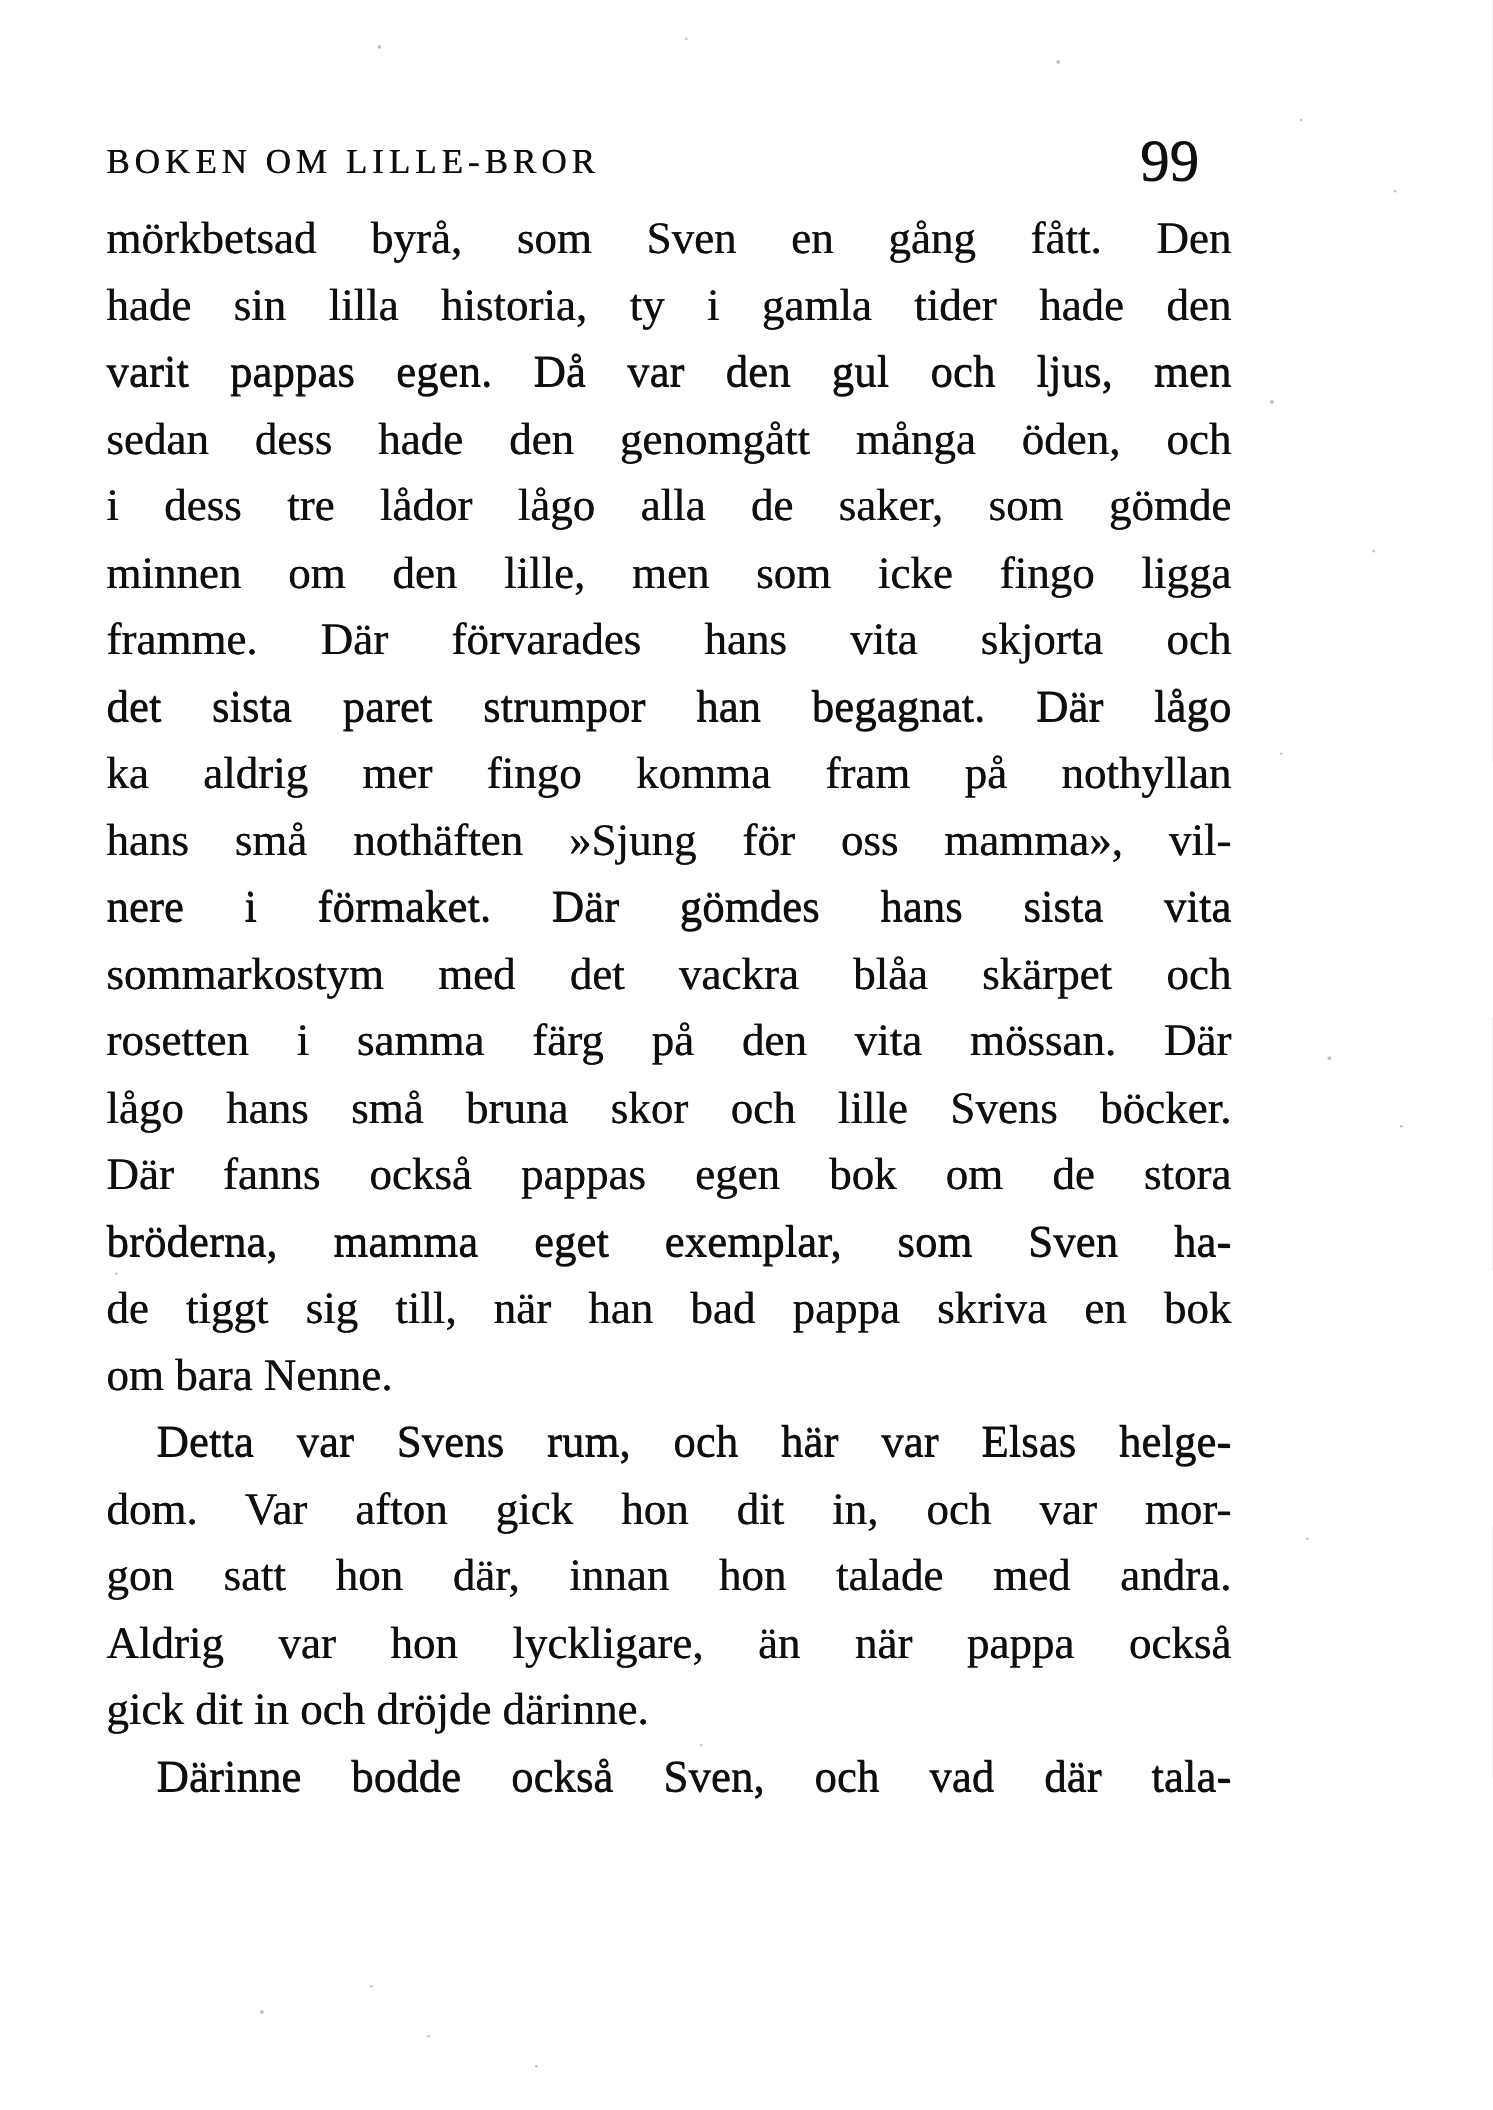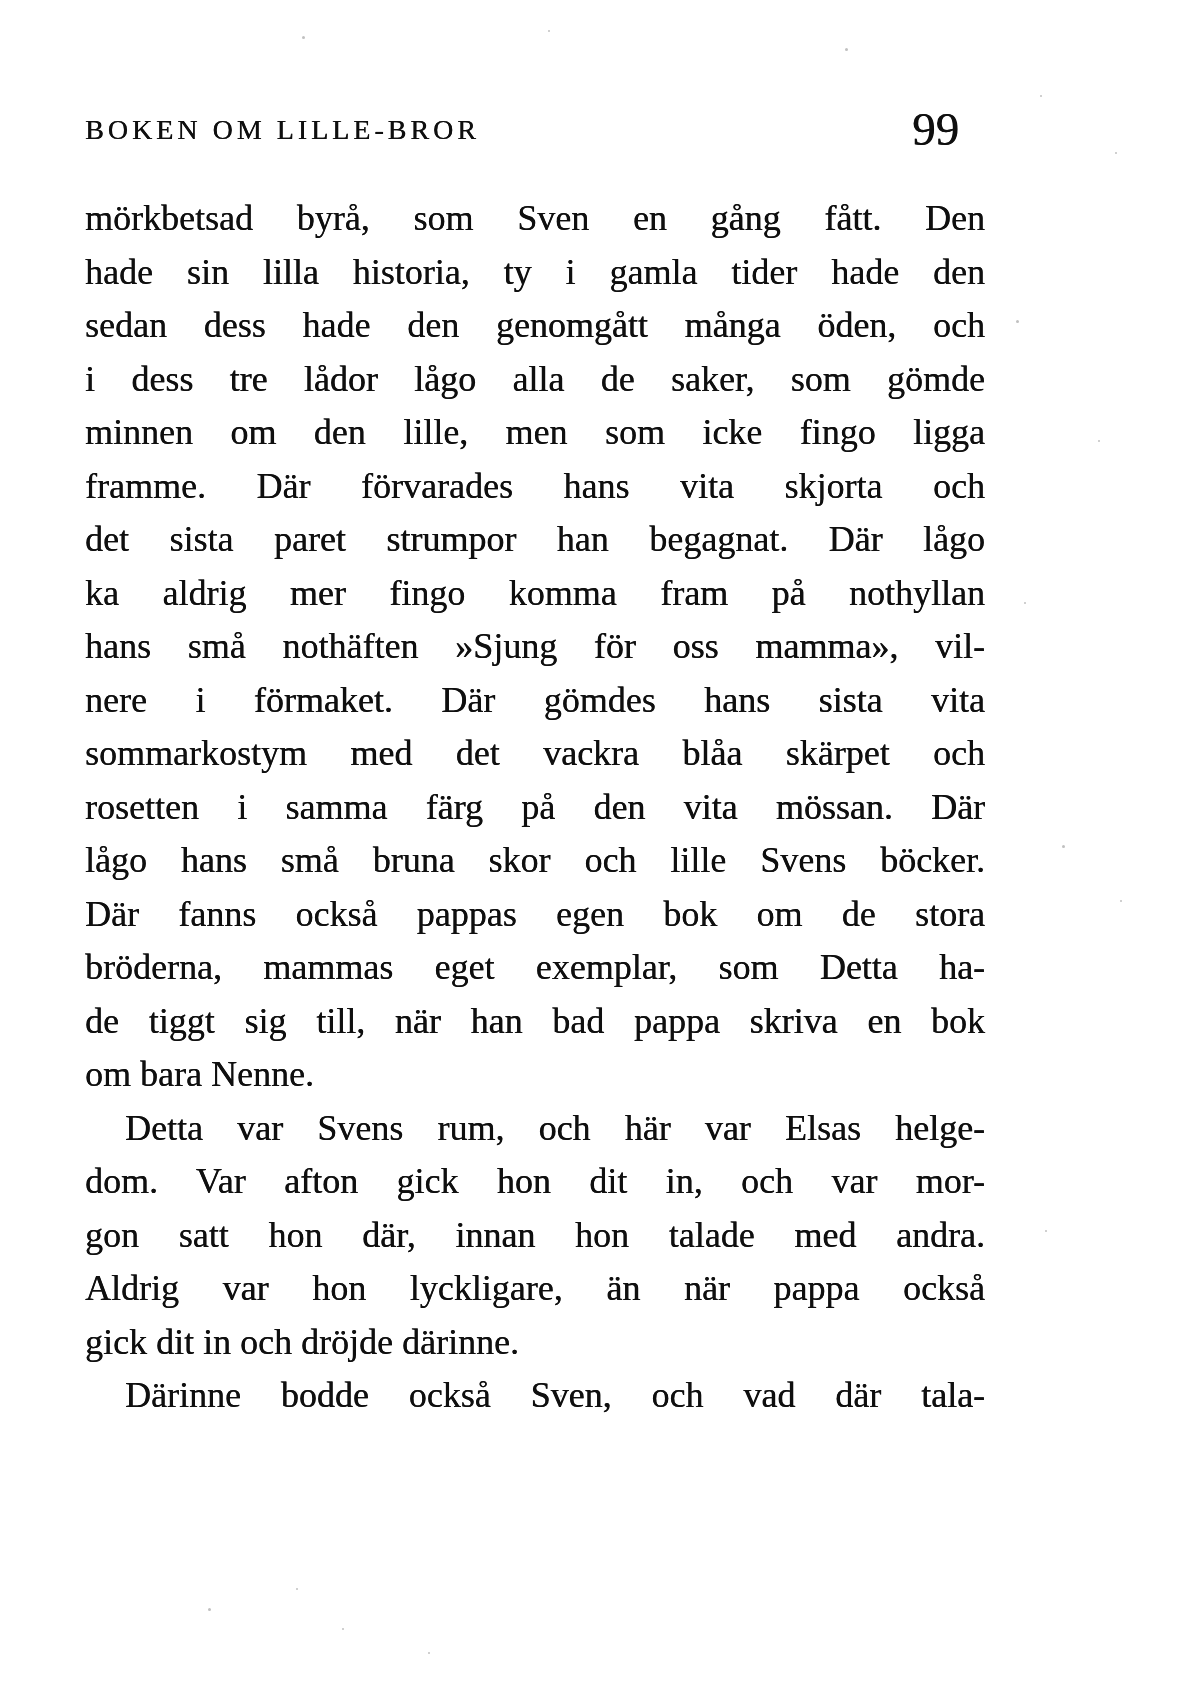--- a/index.html
+++ b/index.html
@@ -32,21 +32,21 @@
   .page-number {
     position: absolute;
     right: 26px;
     top: -8px;
     font-size: 47px;
     text-shadow: 0.4px 0.4px 0 currentColor;
   }
   .body-text {
     position: absolute;
     left: 85px;
-    top: 192px;
+    top: 164px;
     width: 900px;
   }
   .line {
     font-size: 36px;
     line-height: 53.5px;
     height: 53.5px;
     white-space: normal;
     text-shadow: 0.35px 0.35px 0 currentColor;
   }
   .line.justify {
@@ -87,33 +87,34 @@
   <div class="speck" style="left:428px; top:1652px; width:2px; height:2px;"></div>
 
   <div class="header">
     <div class="header-title">BOKEN OM LILLE-BROR</div>
     <div class="page-number">99</div>
   </div>
 
   <div class="body-text">
       <div class="line justify">mörkbetsad byrå, som Sven en gång fått. Den</div>
       <div class="line justify">hade sin lilla historia, ty i gamla tider hade den</div>
+      <div class="line justify">varit pappas egen. Då var den gul och ljus, men</div>
       <div class="line justify">sedan dess hade den genomgått många öden, och</div>
       <div class="line justify">i dess tre lådor lågo alla de saker, som gömde</div>
       <div class="line justify">minnen om den lille, men som icke fingo ligga</div>
       <div class="line justify">framme. Där förvarades hans vita skjorta och</div>
       <div class="line justify">det sista paret strumpor han begagnat. Där lågo</div>
       <div class="line justify">ka aldrig mer fingo komma fram på nothyllan</div>
       <div class="line justify">hans små nothäften »Sjung för oss mamma», vil-</div>
       <div class="line justify">nere i förmaket. Där gömdes hans sista vita</div>
       <div class="line justify">sommarkostym med det vackra blåa skärpet och</div>
       <div class="line justify">rosetten i samma färg på den vita mössan. Där</div>
       <div class="line justify">lågo hans små bruna skor och lille Svens böcker.</div>
       <div class="line justify">Där fanns också pappas egen bok om de stora</div>
-      <div class="line justify">bröderna, mammas eget exemplar, som Detta ha-</div>
+      <div class="line justify">bröderna, mamma eget exemplar, som Sven ha-</div>
       <div class="line justify">de tiggt sig till, när han bad pappa skriva en bok</div>
       <div class="line">om bara Nenne.</div>
       <div class="line justify indent">Detta var Svens rum, och här var Elsas helge-</div>
       <div class="line justify">dom. Var afton gick hon dit in, och var mor-</div>
       <div class="line justify">gon satt hon där, innan hon talade med andra.</div>
       <div class="line justify">Aldrig var hon lyckligare, än när pappa också</div>
       <div class="line">gick dit in och dröjde därinne.</div>
       <div class="line justify indent">Därinne bodde också Sven, och vad där tala-</div>
     </div>
 

